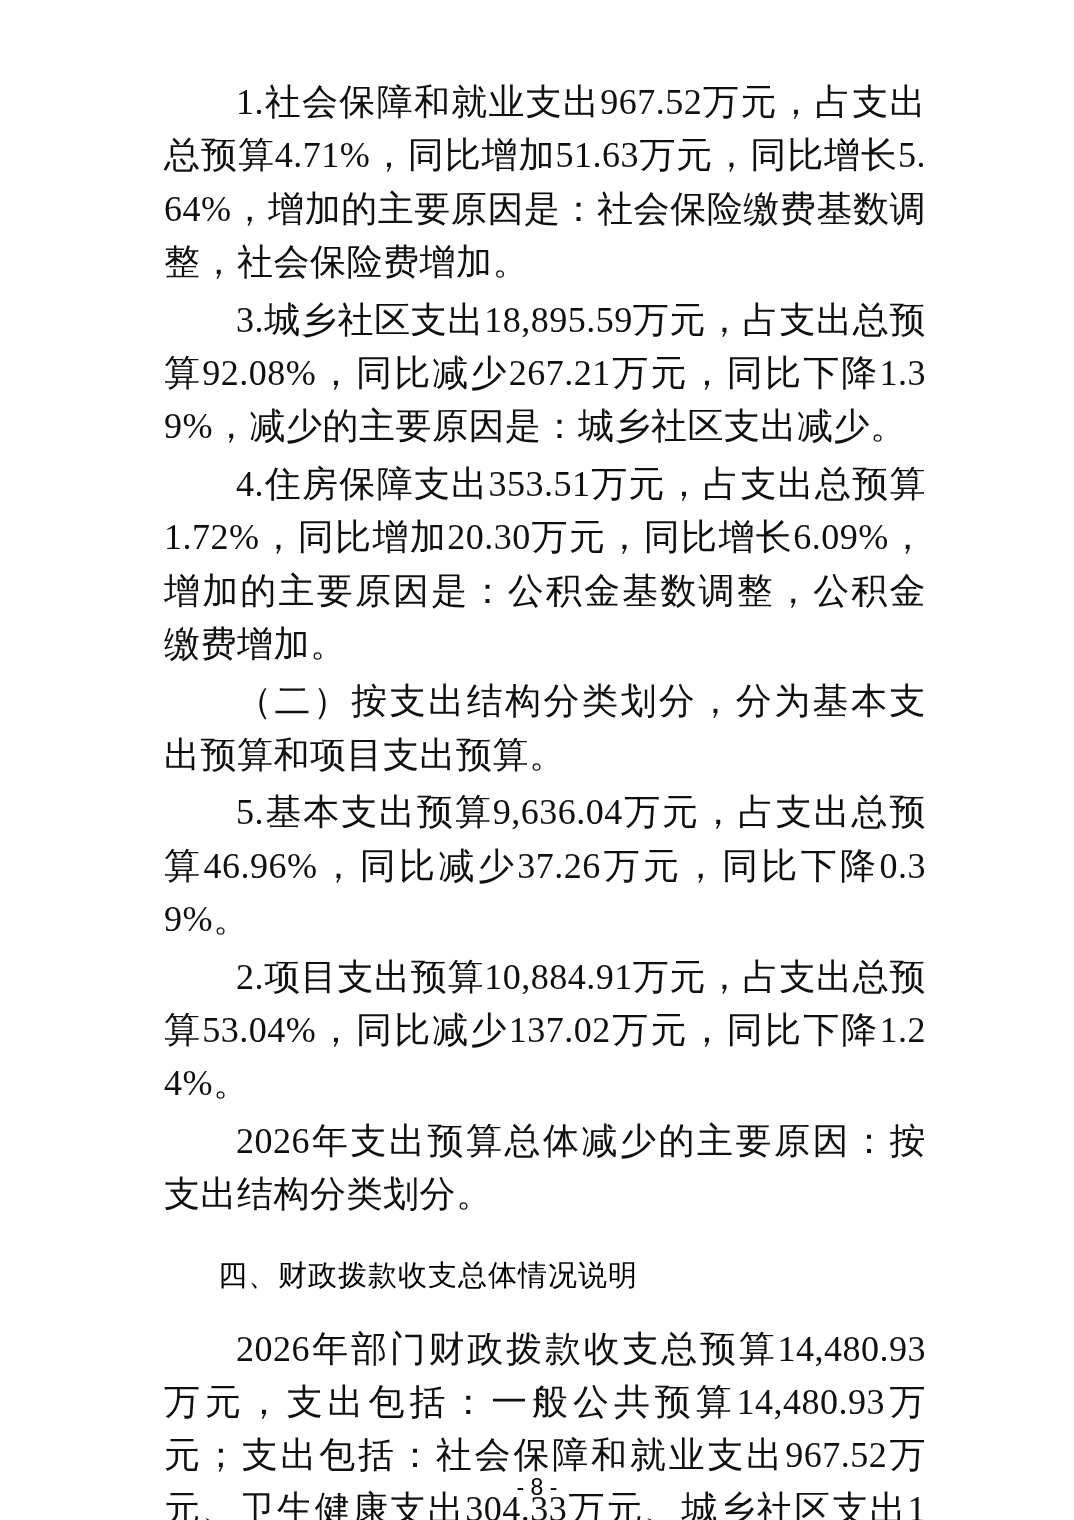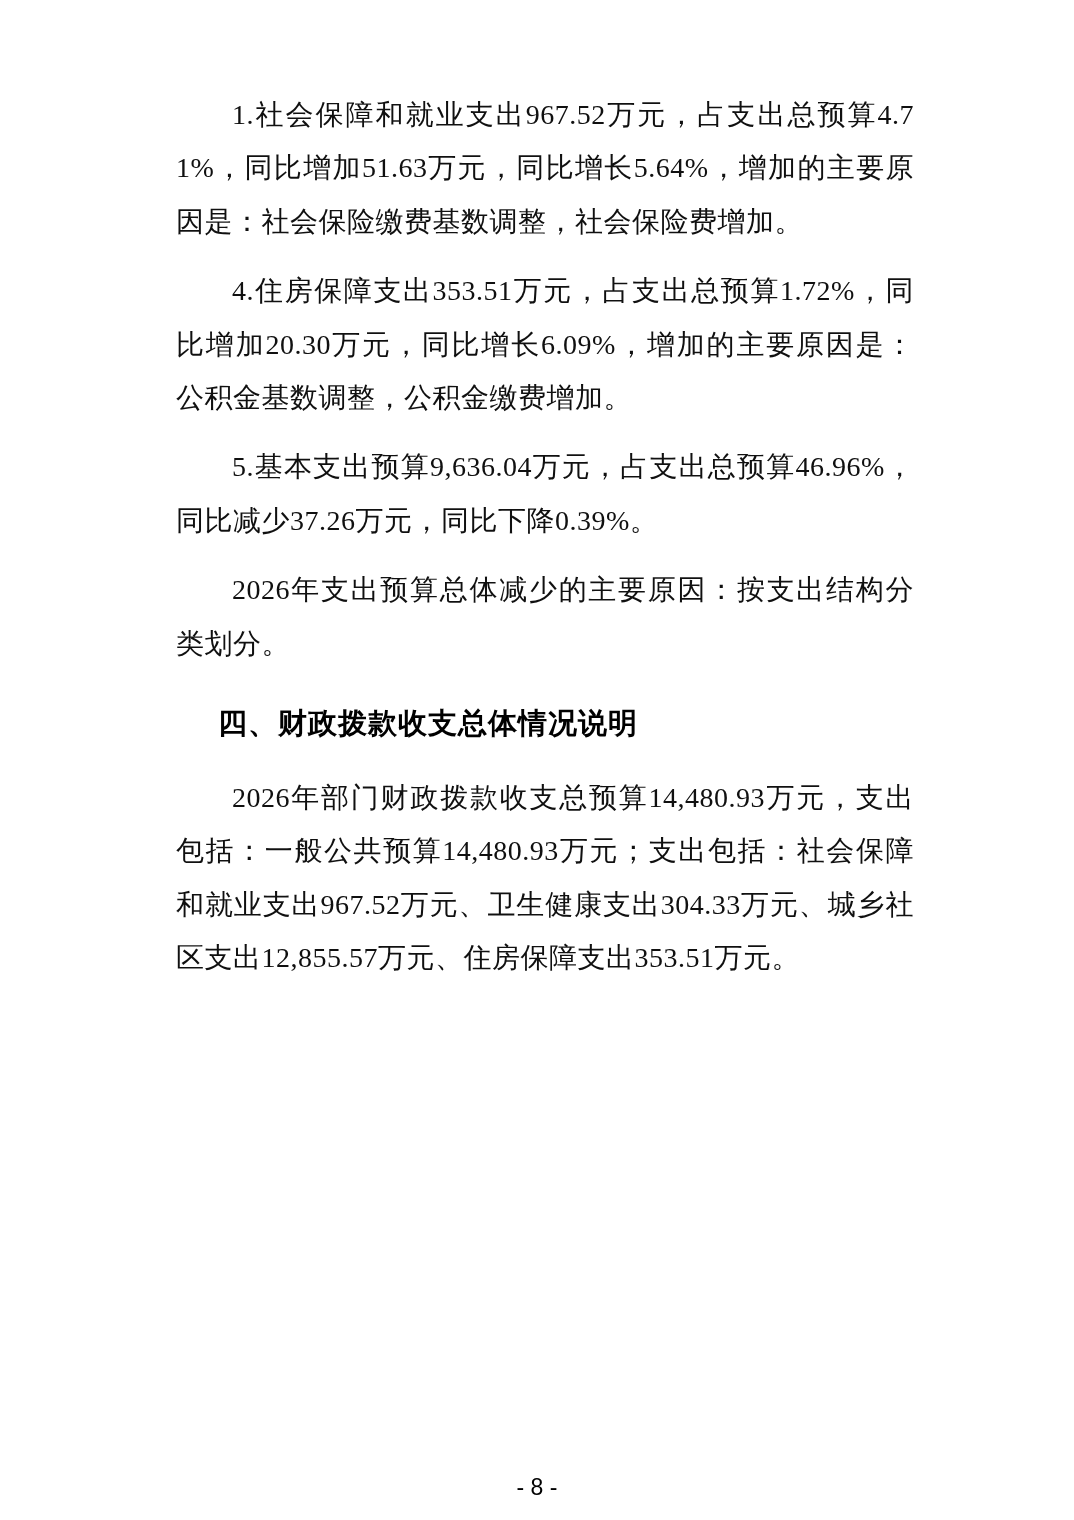--- a/index.html
+++ b/index.html
@@ -16,33 +16,33 @@
     font-family: "Liberation Serif", "DejaVu Serif", serif;
     color: #101010;
   }
   .content {
     position: absolute;
     left: 160px;
     top: 72px;
     width: 770px;
   }
   .body-p {
-    margin: 16px;
-    font-size: 28px;
+    margin: 4px;
+    font-size: 36px;
     line-height: 53.4px;
     text-indent: 2em;
     text-align: justify;
     text-justify: inter-ideograph;
     letter-spacing: 0.5px;
     word-break: break-all;
   }
   .section-heading {
     margin: 26px 0 21px 0;
     font-family: "Liberation Sans", "DejaVu Sans", sans-serif;
-    font-weight: bold;
+    font-weight: normal;
     color: #000000;
     font-size: 29px;
     line-height: 54px;
     text-indent: 2em;
     letter-spacing: 1px;
   }
   .page-number {
     position: absolute;
     left: 0;
     top: 1474px;
@@ -52,20 +52,23 @@
     font-size: 23px;
     color: #000000;
   }
 </style>
 </head>
 <body>
 
 <div class="page">
   <div class="content">
     <p class="body-p">1.社会保障和就业支出967.52万元，占支出总预算4.71%，同比增加51.63万元，同比增长5.64%，增加的主要原因是：社会保险缴费基数调整，社会保险费增加。</p>
+    <p class="body-p">3.城乡社区支出18,895.59万元，占支出总预算92.08%，同比减少267.21万元，同比下降1.39%，减少的主要原因是：城乡社区支出减少。</p>
     <p class="body-p">4.住房保障支出353.51万元，占支出总预算1.72%，同比增加20.30万元，同比增长6.09%，增加的主要原因是：公积金基数调整，公积金缴费增加。</p>
+    <p class="body-p">（二）按支出结构分类划分，分为基本支出预算和项目支出预算。</p>
     <p class="body-p">5.基本支出预算9,636.04万元，占支出总预算46.96%，同比减少37.26万元，同比下降0.39%。</p>
+    <p class="body-p">2.项目支出预算10,884.91万元，占支出总预算53.04%，同比减少137.02万元，同比下降1.24%。</p>
     <p class="body-p">2026年支出预算总体减少的主要原因：按支出结构分类划分。</p>
     <h2 class="section-heading">四、财政拨款收支总体情况说明</h2>
     <p class="body-p">2026年部门财政拨款收支总预算14,480.93万元，支出包括：一般公共预算14,480.93万元；支出包括：社会保障和就业支出967.52万元、卫生健康支出304.33万元、城乡社区支出12,855.57万元、住房保障支出353.51万元。</p>
   </div>
   <div class="page-number">- 8 -</div>
 </div>
 
 </body></html>

